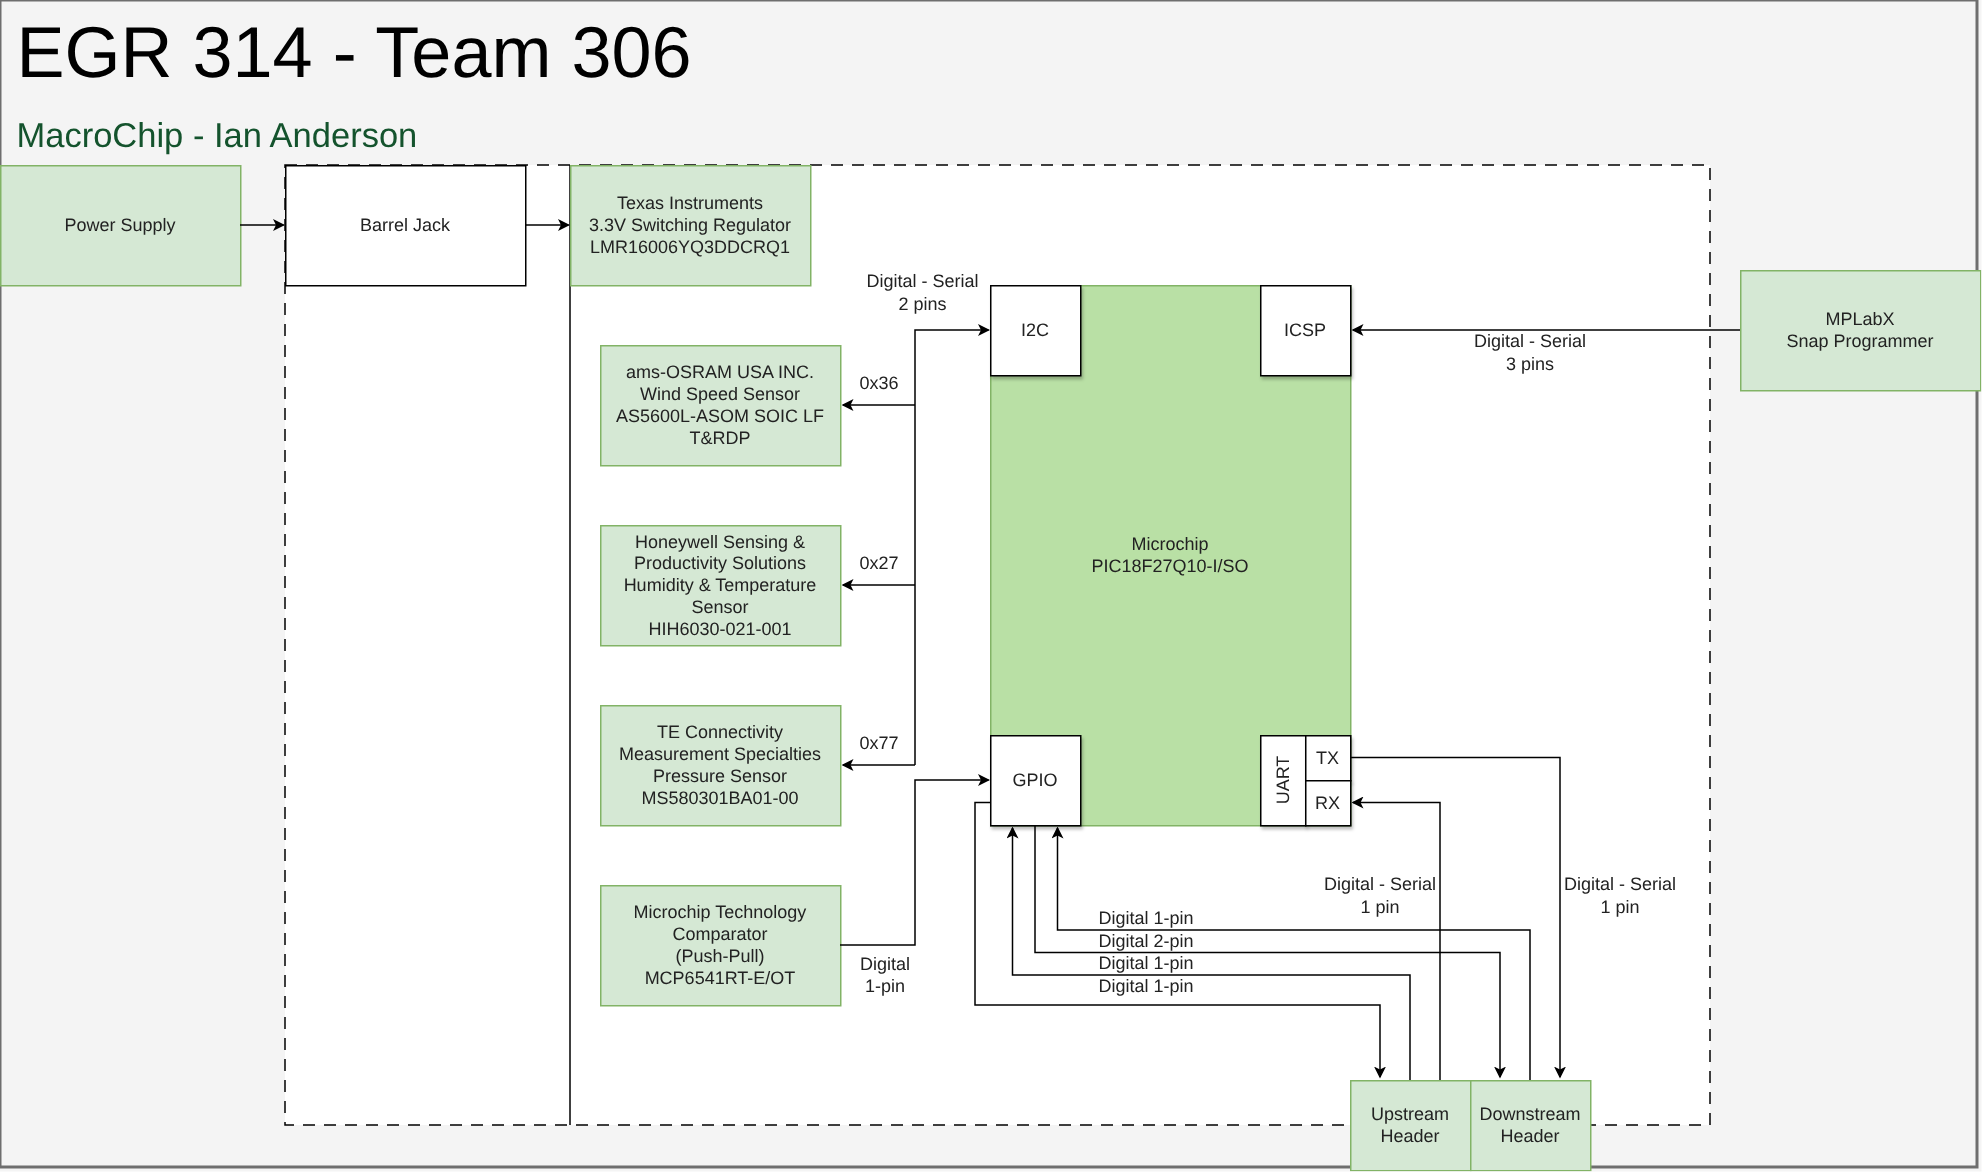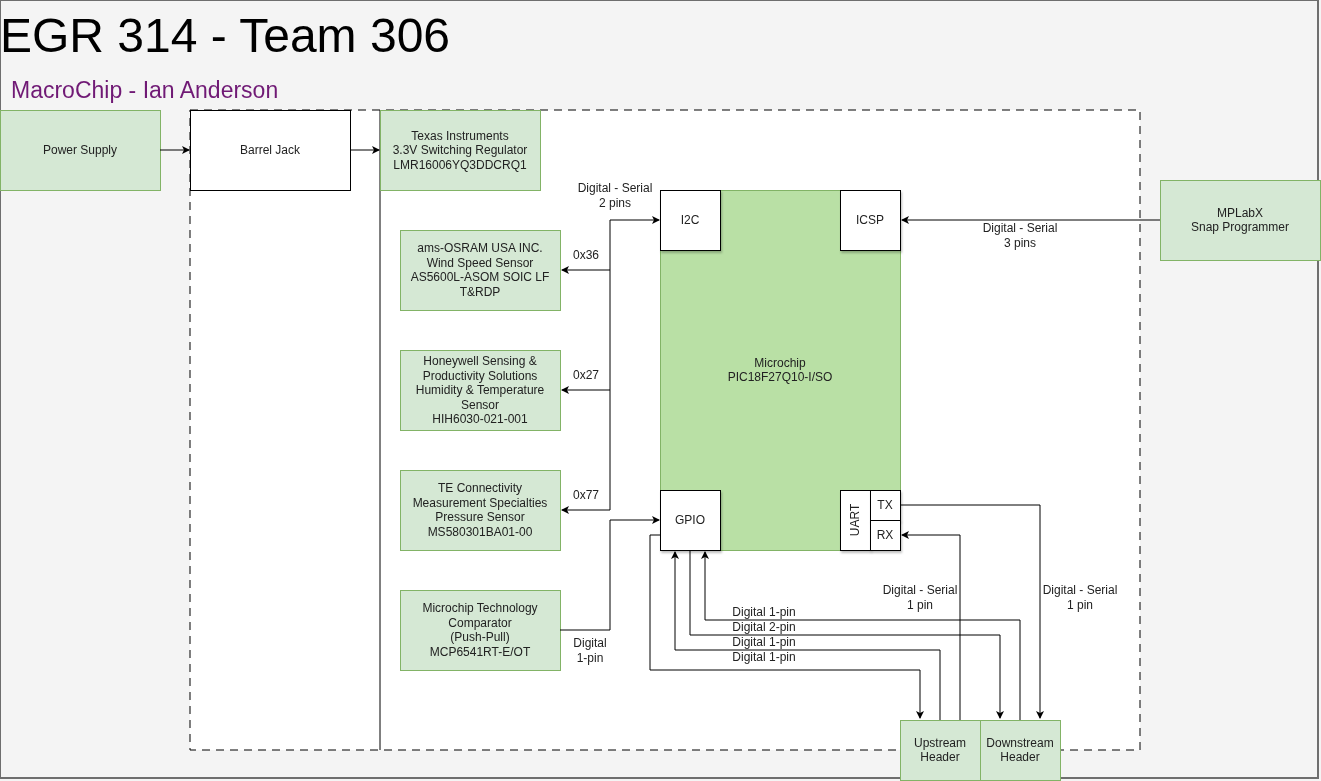--- a/index.html
+++ b/index.html
@@ -1,19 +1,19 @@
 <!DOCTYPE html>
 <html><head>
 <meta charset="utf-8">
 <style>
   html, body { margin: 0; padding: 0; }
   body { width: 1321px; height: 781px; background: #f4f4f4; position: relative; overflow: hidden; font-family: "Liberation Sans", sans-serif; }
   .frame { position: absolute; left: 0; top: 0; width: 1319px; height: 779px; border: 1px solid #6e6e6e; border-right-width: 2px; border-bottom-width: 2px; box-sizing: border-box; }
-  .title { position: absolute; left: 0; top: 8px; font-size: 48px; color: #000; line-height: 56px; }
-  .subtitle { position: absolute; left: 11px; top: 76px; font-size: 23px; color: #701a75; line-height: 28px; }
+  .title { position: absolute; left: 11px; top: 8px; font-size: 48px; color: #000; line-height: 56px; }
+  .subtitle { position: absolute; left: 11px; top: 76px; font-size: 23px; color: #14532d; line-height: 28px; }
   svg { position: absolute; left: 0; top: 0; }
   .node-text { font-family: "Liberation Sans", sans-serif; font-size: 12px; fill: #222; }
 </style>
 </head>
 <body>
 
 <div class="frame"></div>
 <div class="title">EGR 314 - Team 306</div>
 <div class="subtitle">MacroChip - Ian Anderson</div>
 

